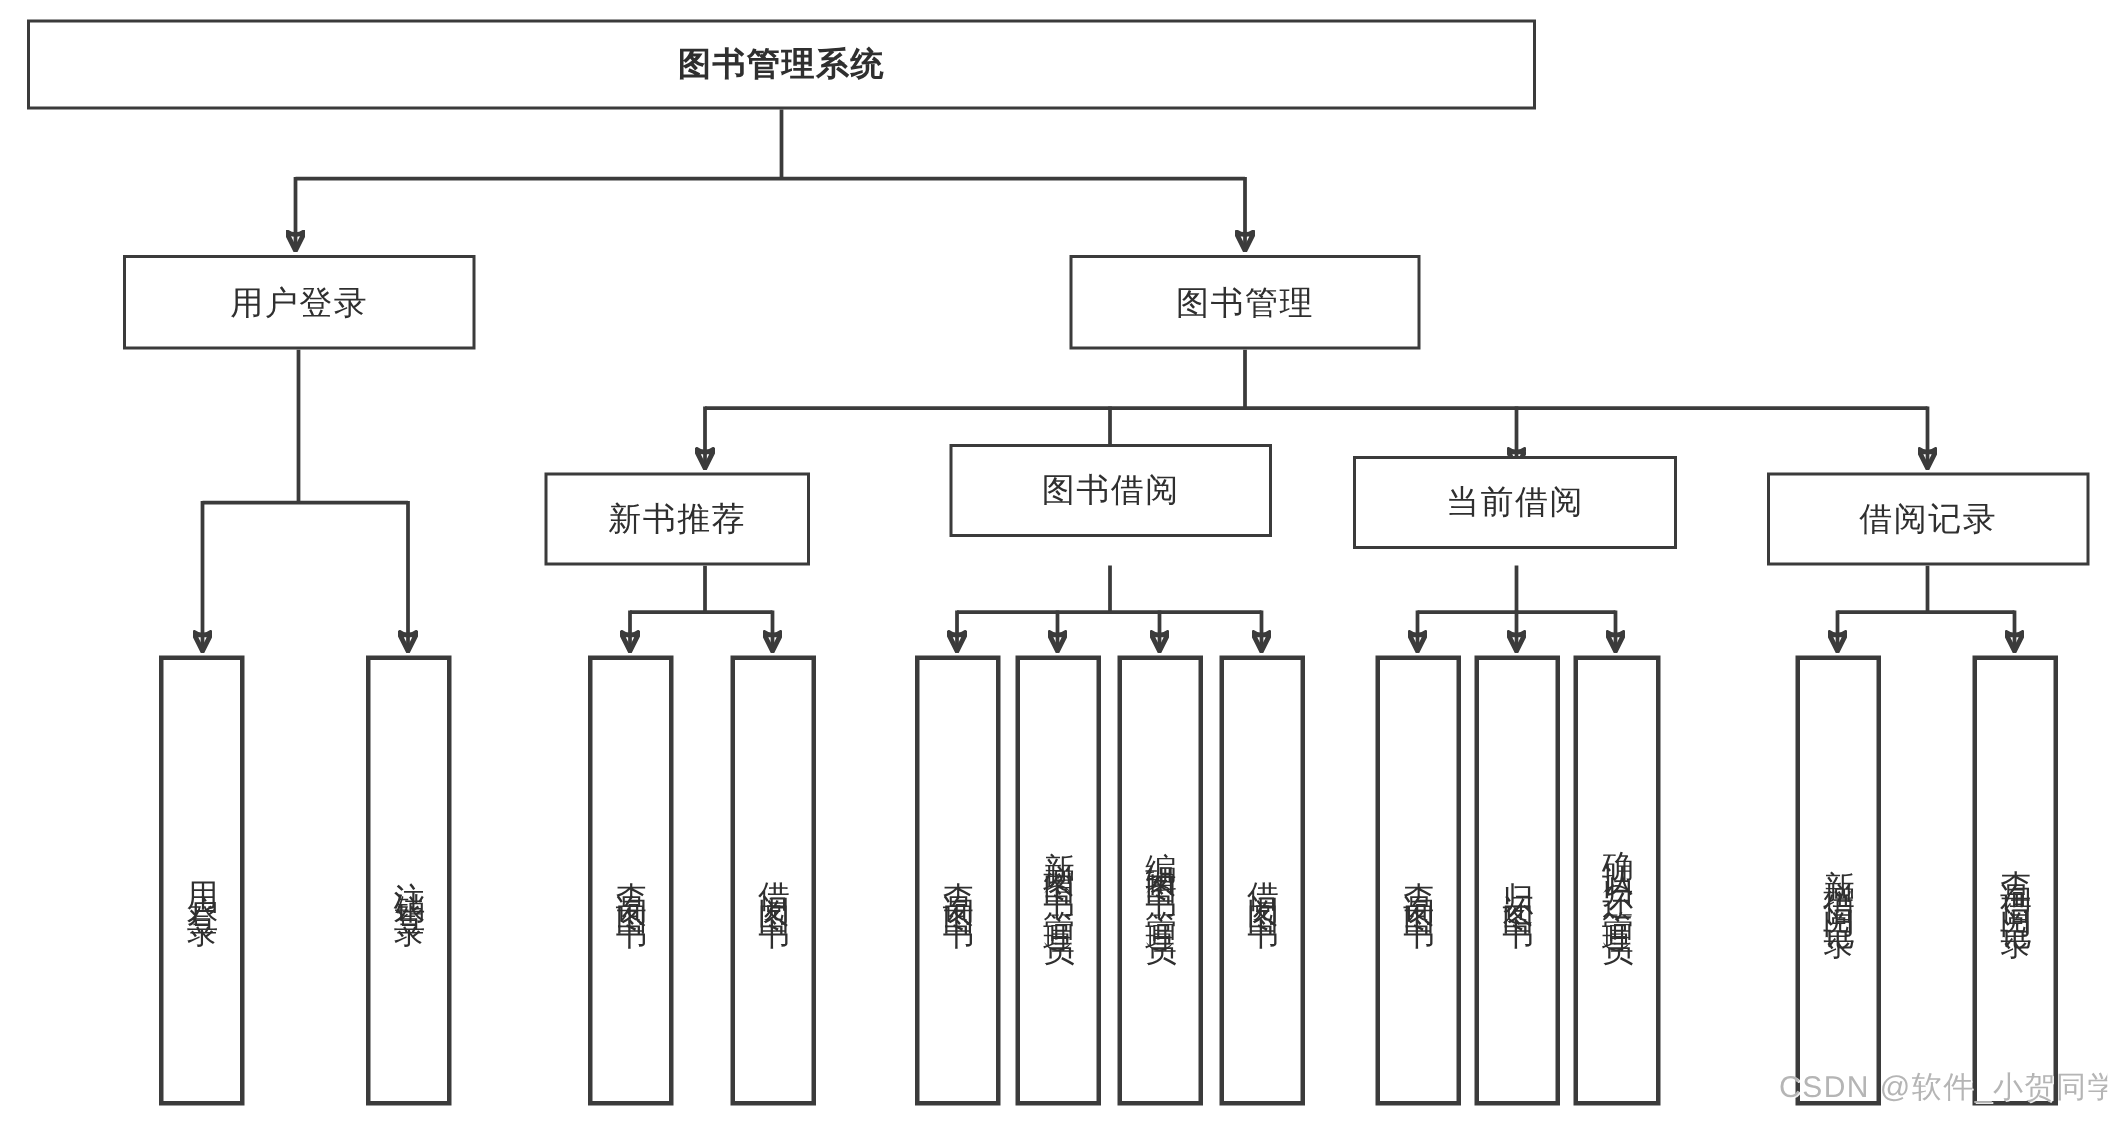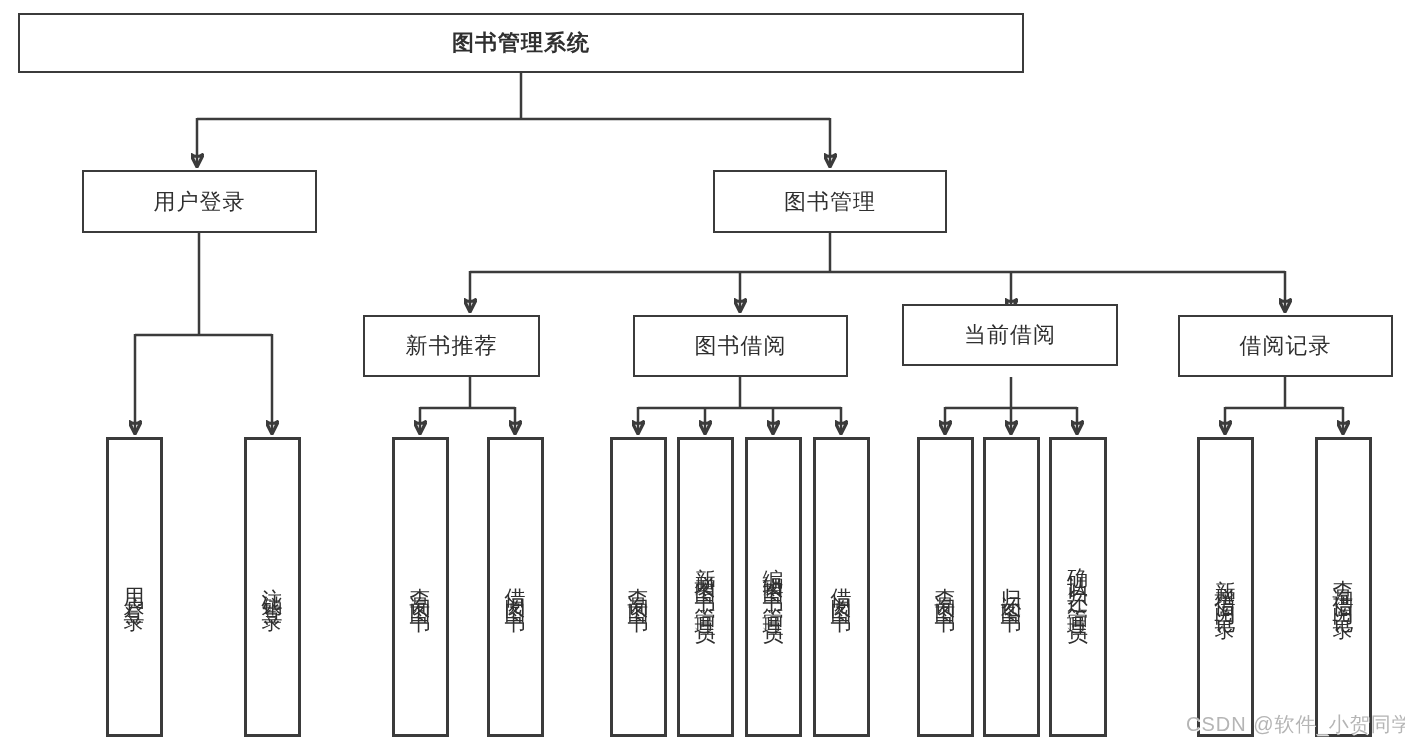--- a/index.html
+++ b/index.html
@@ -115,21 +115,21 @@
     <line x1="1225" y1="407" x2="1225" y2="434" marker-end="url(#arw)"></line>
     <line x1="1343" y1="407" x2="1343" y2="434" marker-end="url(#arw)"></line>
   </svg>
 
   <div class="node" style="left:18px; top:13px; width:1006px; height:60px;font-weight:bold;">图书管理系统</div>
 
   <div class="node" style="left:82px; top:170px; width:235px; height:63px;">用户登录</div>
   <div class="node" style="left:713px; top:170px; width:234px; height:63px;">图书管理</div>
 
   <div class="node" style="left:363px; top:315px; width:177px; height:62px;">新书推荐</div>
-  <div class="node" style="left:633px; top:315px; width:215px; height:62px;">图书借阅</div>
+  <div class="node" style="left:633px; top:296px; width:215px; height:62px;">图书借阅</div>
   <div class="node" style="left:902px; top:304px; width:216px; height:62px;">当前借阅</div>
   <div class="node" style="left:1178px; top:315px; width:215px; height:62px;">借阅记录</div>
 
   <div class="node leaf" style="left:106px; top:437px; width:57px; height:300px;">
     <span class="vtext">用户登录</span>
   </div>
   <div class="node leaf" style="left:244px; top:437px; width:57px; height:300px;">
     <span class="vtext">注销登录</span>
   </div>
 

